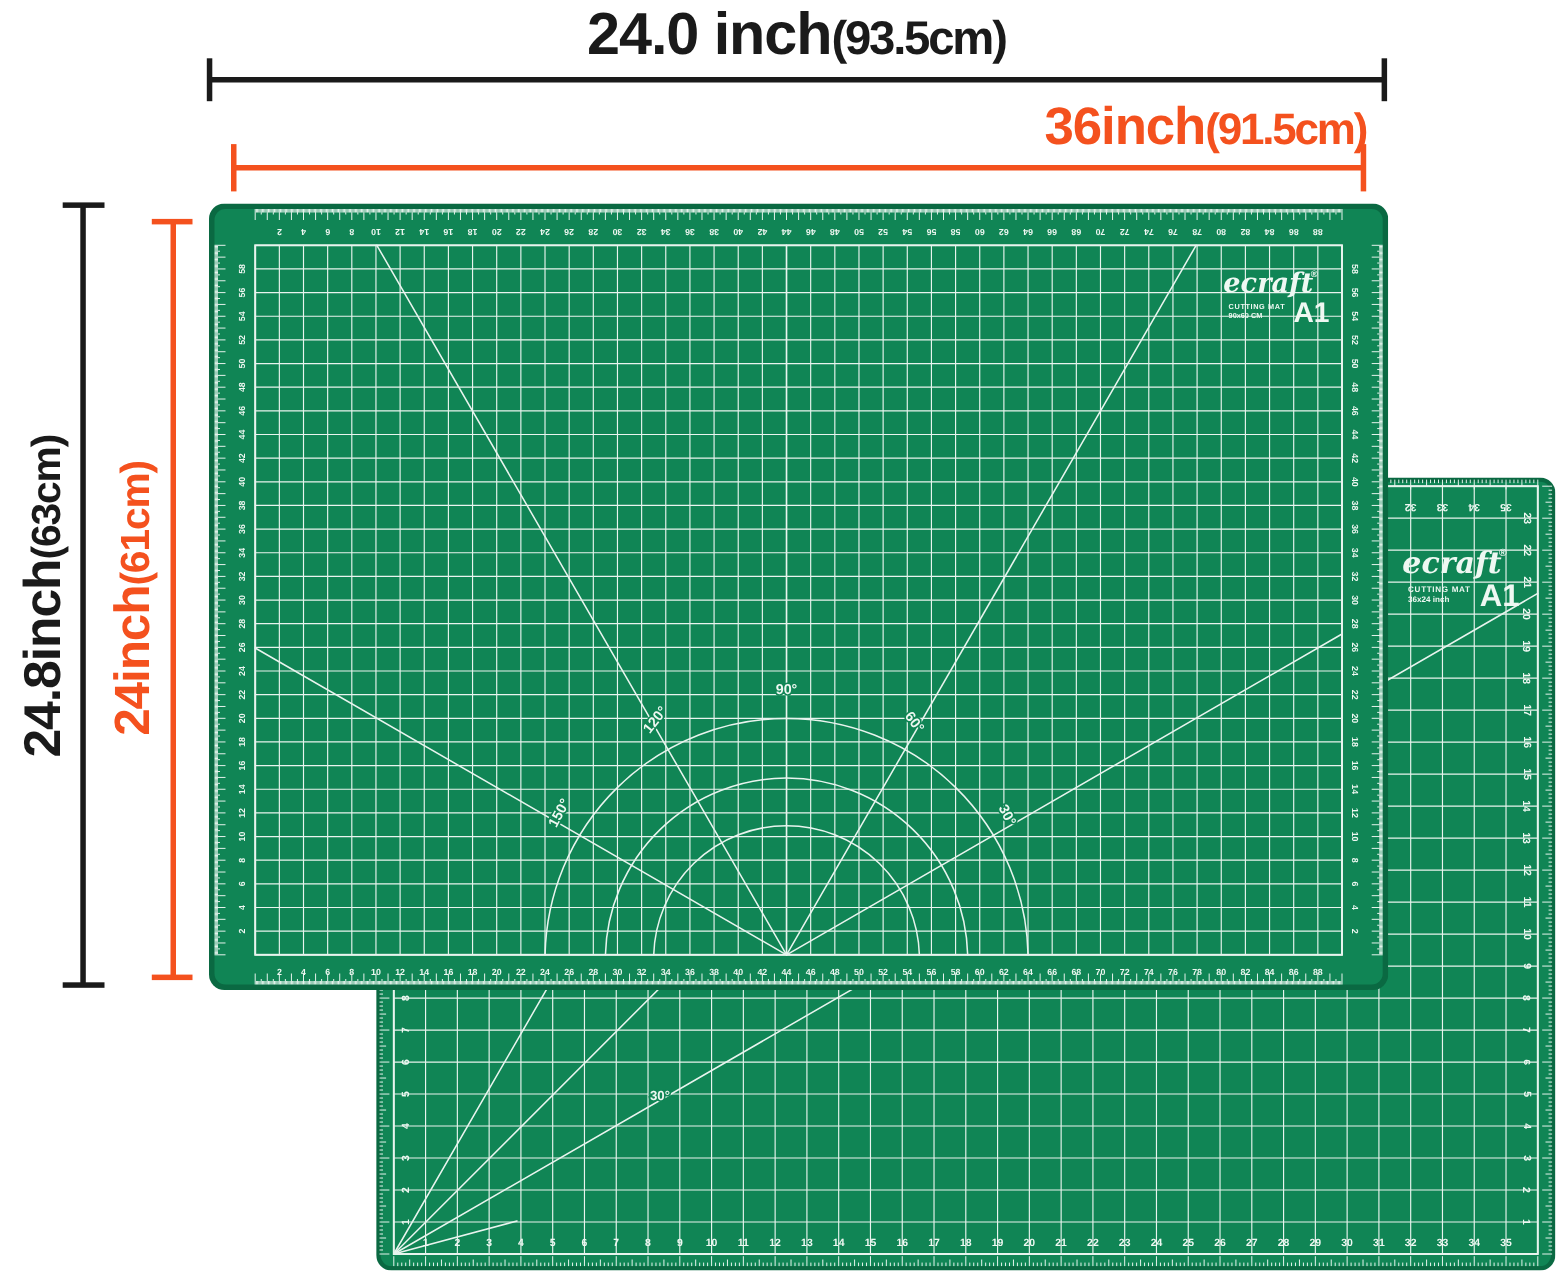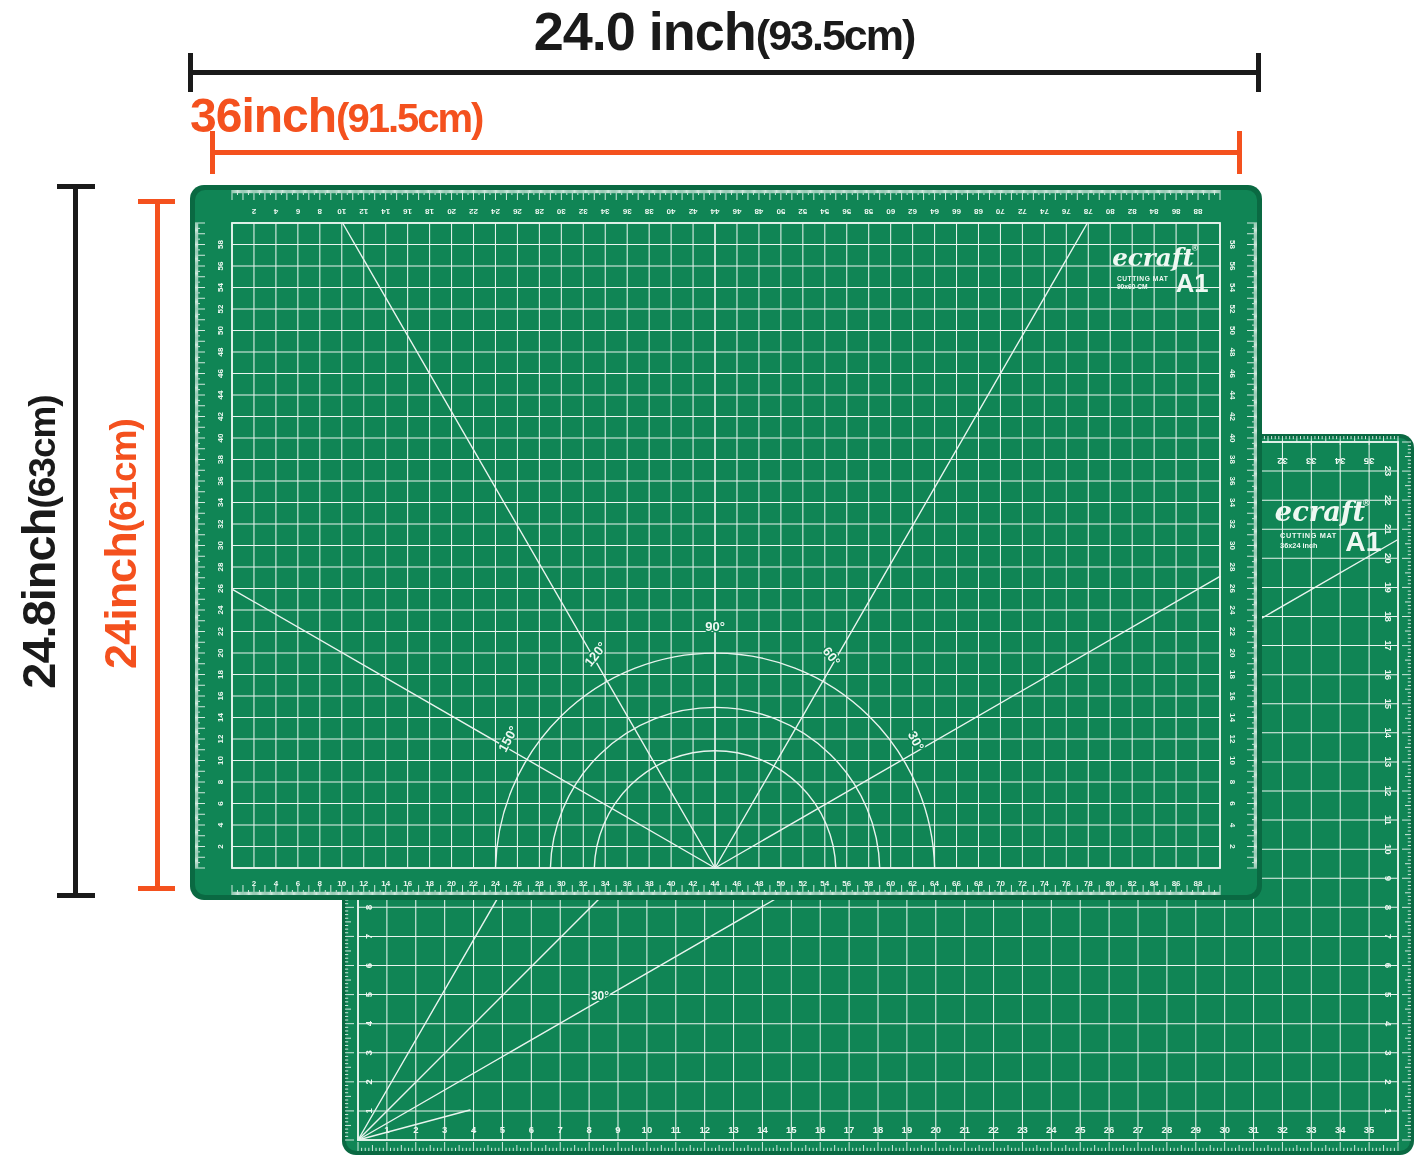--- a/index.html
+++ b/index.html
@@ -15,21 +15,21 @@
   .vline{position:absolute;width:5px;}
   .vtick{position:absolute;width:5px;}
   .htick{position:absolute;height:5px;}
   .black{background:#1a1a1a;}
   .orange{background:#f4511e;}
 
   .dim-label{position:absolute;font-weight:bold;white-space:nowrap;letter-spacing:-1px;line-height:1;}
   .dim-label .paren{letter-spacing:-2px;margin-top:18px;}
   .lbl-top-black{left:190px;top:4px;width:1068px;text-align:center;color:#1a1a1a;font-size:54px;}
   .lbl-top-black .paren{font-size:43px;}
-  .lbl-top-orange{left:190px;top:92px;width:1052px;text-align:left;color:#f4511e;font-size:48px;}
+  .lbl-top-orange{left:190px;top:92px;width:1052px;text-align:right;color:#f4511e;font-size:48px;}
   .lbl-top-orange .paren{font-size:40px;}
   .rot-label{position:absolute;transform:translate(-50%,-50%) rotate(-90deg);white-space:nowrap;
              font-weight:bold;letter-spacing:-1px;line-height:1;}
   .lbl-left-black{left:38px;top:542px;color:#1a1a1a;font-size:47px;}
   .lbl-left-black .paren{font-size:37px;}
   .lbl-left-orange{left:120px;top:544px;color:#f4511e;font-size:45px;}
   .lbl-left-orange .paren{font-size:37px;}
 </style>
 </head>
 <body>

